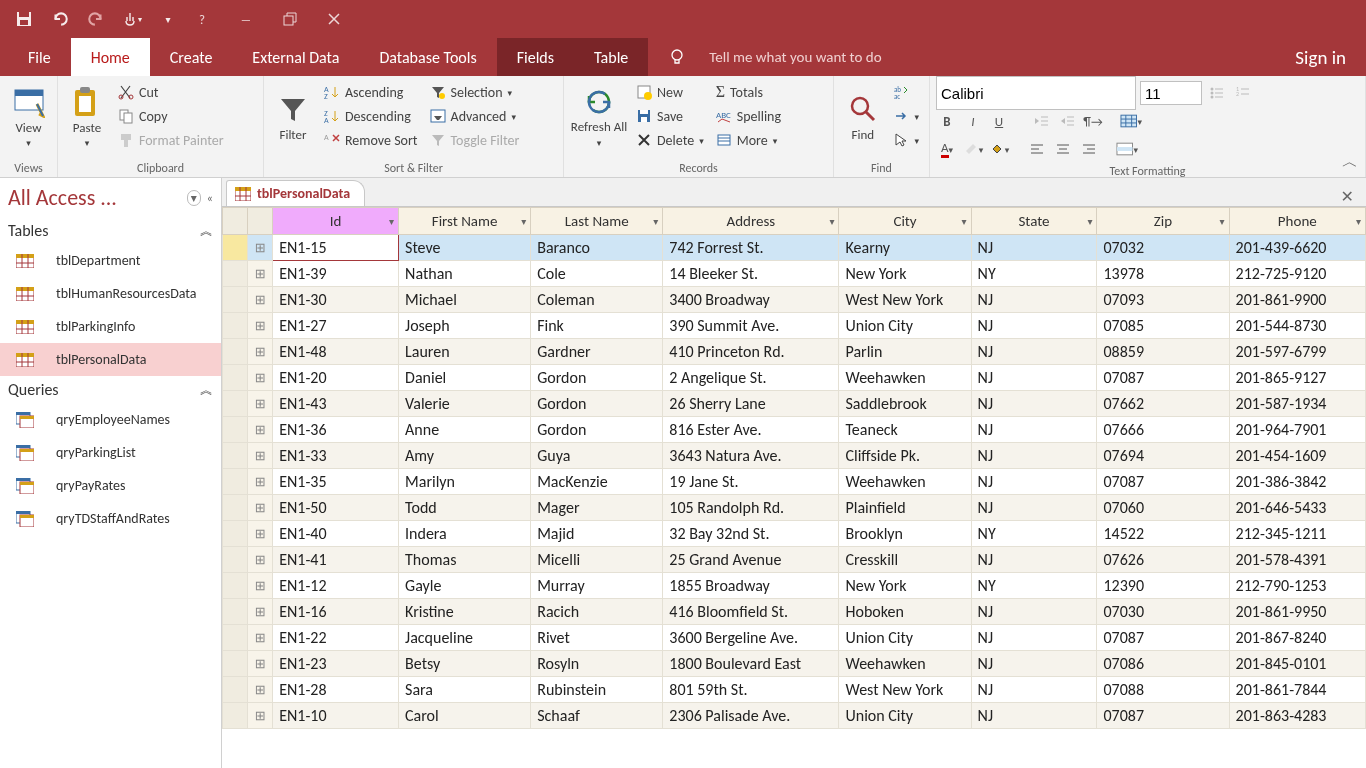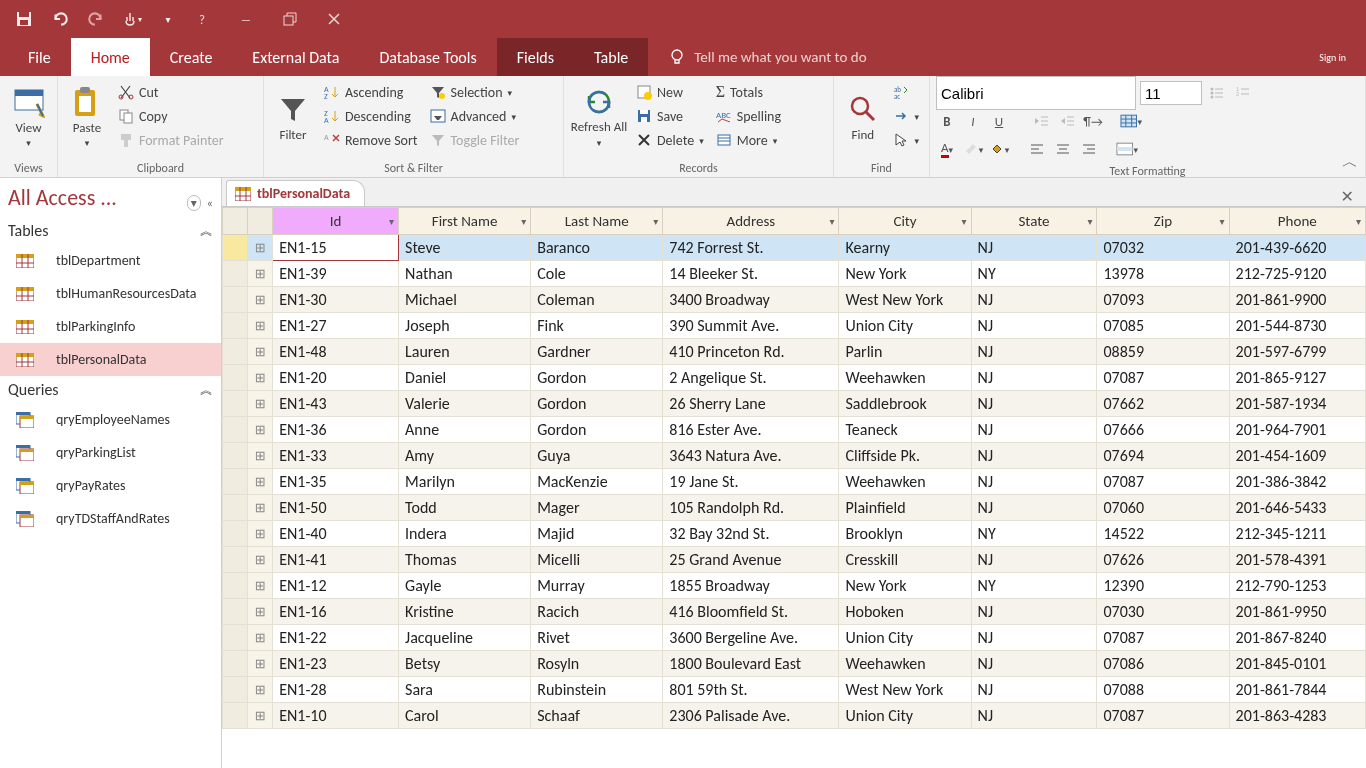--- a/index.html
+++ b/index.html
@@ -12,22 +12,22 @@
 .titlebar-center { flex: 1; text-align: center; font-size: 14px; display: flex; align-items: center; justify-content: center; gap: 40px; }
 .table-tools-tab { background: #7a2528; padding: 6px 20px; font-size: 13px; }
 .db-path { color: #f0d0d0; font-size: 15px; }
 .titlebar-right { display: flex; align-items: center; gap: 4px; padding-right: 6px; }
 .win-btn { width: 40px; height: 30px; display: flex; align-items: center; justify-content: center; opacity: 0.8; }
 
 
 .ribbon-tabs { background: #a4373a; height: 38px; display: flex; align-items: stretch; color: #fff; padding-left: 8px; }
 .ribbon-tab { padding: 8px 20px 8px 20px; font-size: 16px; cursor: pointer; display: flex; align-items: center; }
 .ribbon-tab.active { background: #fff; color: #b91c1c; }
-.ribbon-tabs-right { margin-left: auto; padding-right: 20px; display: flex; align-items: center; font-size: 10px; }
-.tell-me { margin-left: 20px; display: flex; align-items: center; gap: 8px; color: #f0d0d0; font-size: 15px; }
+.ribbon-tabs-right { margin-left: auto; padding-right: 20px; display: flex; align-items: center; font-size: 19px; }
+.tell-me { margin-left: 20px; display: flex; align-items: center; gap: 23px; color: #f0d0d0; font-size: 15px; }
 
 
 .ribbon { background: #f3f3f3; height: 102px; display: flex; border-bottom: 1px solid #d0d0d0; position: relative; }
 .ribbon-group { border-right: 1px solid #e0e0e0; padding: 4px 6px 0 6px; display: flex; flex-direction: column; }
 .ribbon-group-content { flex: 1; display: flex; align-items: flex-start; gap: 4px; }
 .ribbon-group-label { text-align: center; font-size: 12px; color: #666; padding: 2px 0; }
 .big-btn { display: flex; flex-direction: column; align-items: center; justify-content: center; width: 46px; height: 74px; gap: 2px; font-size: 13px; color: #444; cursor: pointer; }
 .big-btn svg, .big-btn .icon-big { width: 32px; height: 32px; }
 .small-btn { display: flex; align-items: center; gap: 5px; height: 24px; padding: 0 4px; font-size: 14px; color: #444; cursor: pointer; }
 .small-btn .icon-sm { width: 16px; height: 16px; display: inline-block; }
@@ -35,21 +35,21 @@
 .dim { color: #aaa; }
 .font-select { width: 200px; height: 34px; border: 1px solid #c0c0c0; background: #fff; font-size: 15px; padding: 0 4px; }
 .size-select { width: 62px; height: 24px; border: 1px solid #c0c0c0; background: #fff; font-size: 15px; padding: 0 4px; }
 .tf-row { display: flex; align-items: center; gap: 4px; height: 26px; }
 .tf-btn { width: 22px; height: 22px; display: flex; align-items: center; justify-content: center; color: #555; }
 .collapse-ribbon { position: absolute; right: 8px; bottom: 4px; color: #666; font-size: 16px; }
 
 
 .content-area { display: flex; height: 630px; }
 .nav-pane { width: 222px; background: #fff; border-right: 1px solid #d0d0d0; }
-.nav-header { display: flex; align-items: flex-end; padding: 6px 8px; font-size: 22px; color: #a4373a; font-weight: 400; }
+.nav-header { display: flex; align-items: center; padding: 6px 8px; font-size: 22px; color: #a4373a; font-weight: 400; }
 .nav-header .chev { margin-left: auto; font-size: 12px; color: #666; display: flex; gap: 6px; align-items: center; }
 .nav-section { padding: 4px 8px; font-size: 16px; color: #333; display: flex; align-items: center; }
 .nav-section .toggle { margin-left: auto; color: #666; font-size: 13px; }
 .nav-item { display: flex; align-items: center; gap: 22px; padding: 8px 10px 8px 16px; font-size: 14px; color: #333; cursor: pointer; }
 .nav-item.active { background: #f8d0d0; }
 .nav-item .tbl-icon { width: 18px; height: 14px; }
 .nav-item .qry-icon { width: 18px; height: 16px; }
 
 
 .doc-area { flex: 1; display: flex; flex-direction: column; background: #fff; position: relative; }

